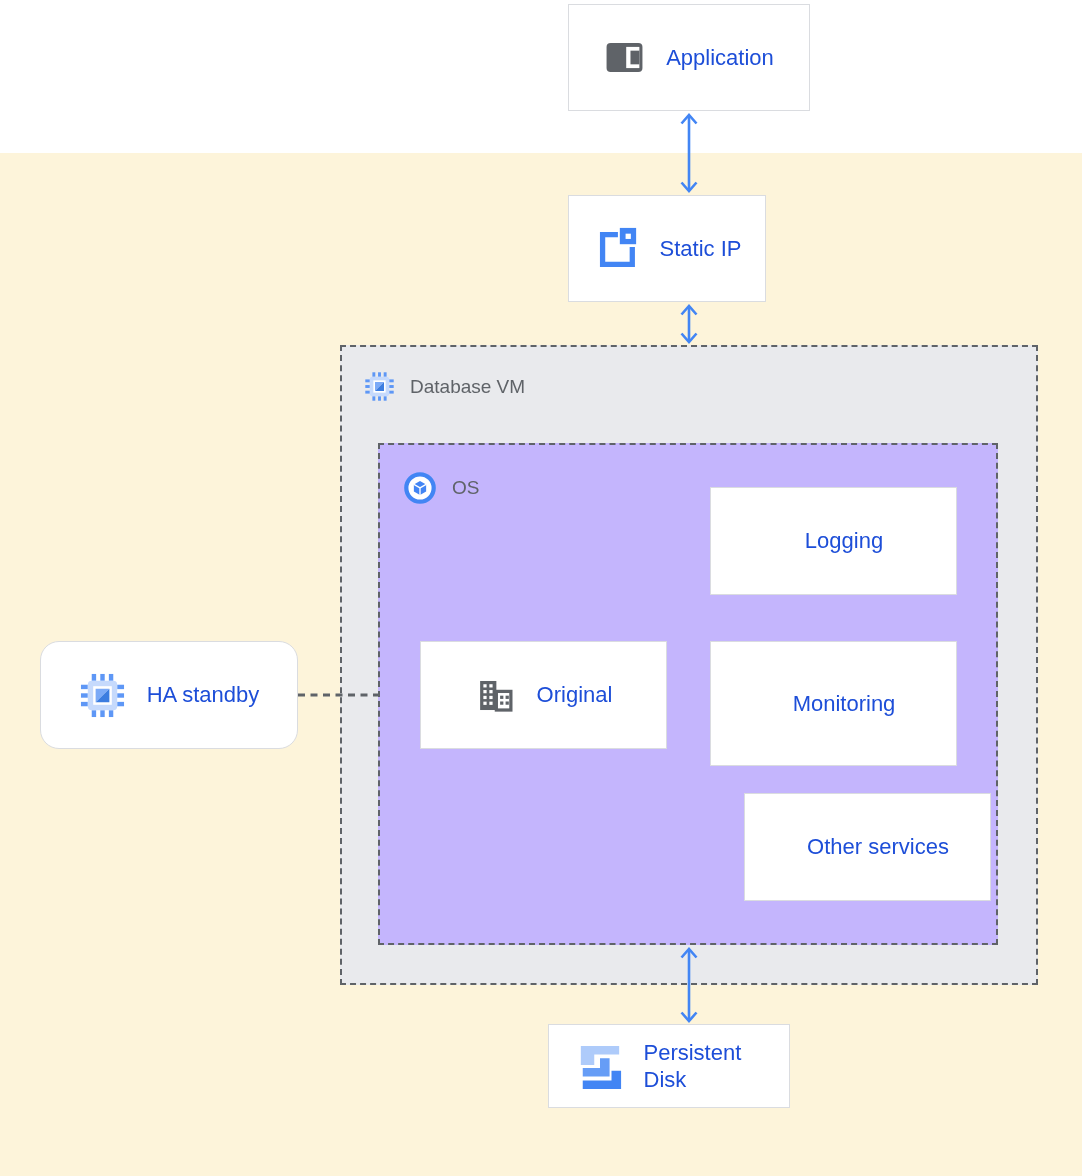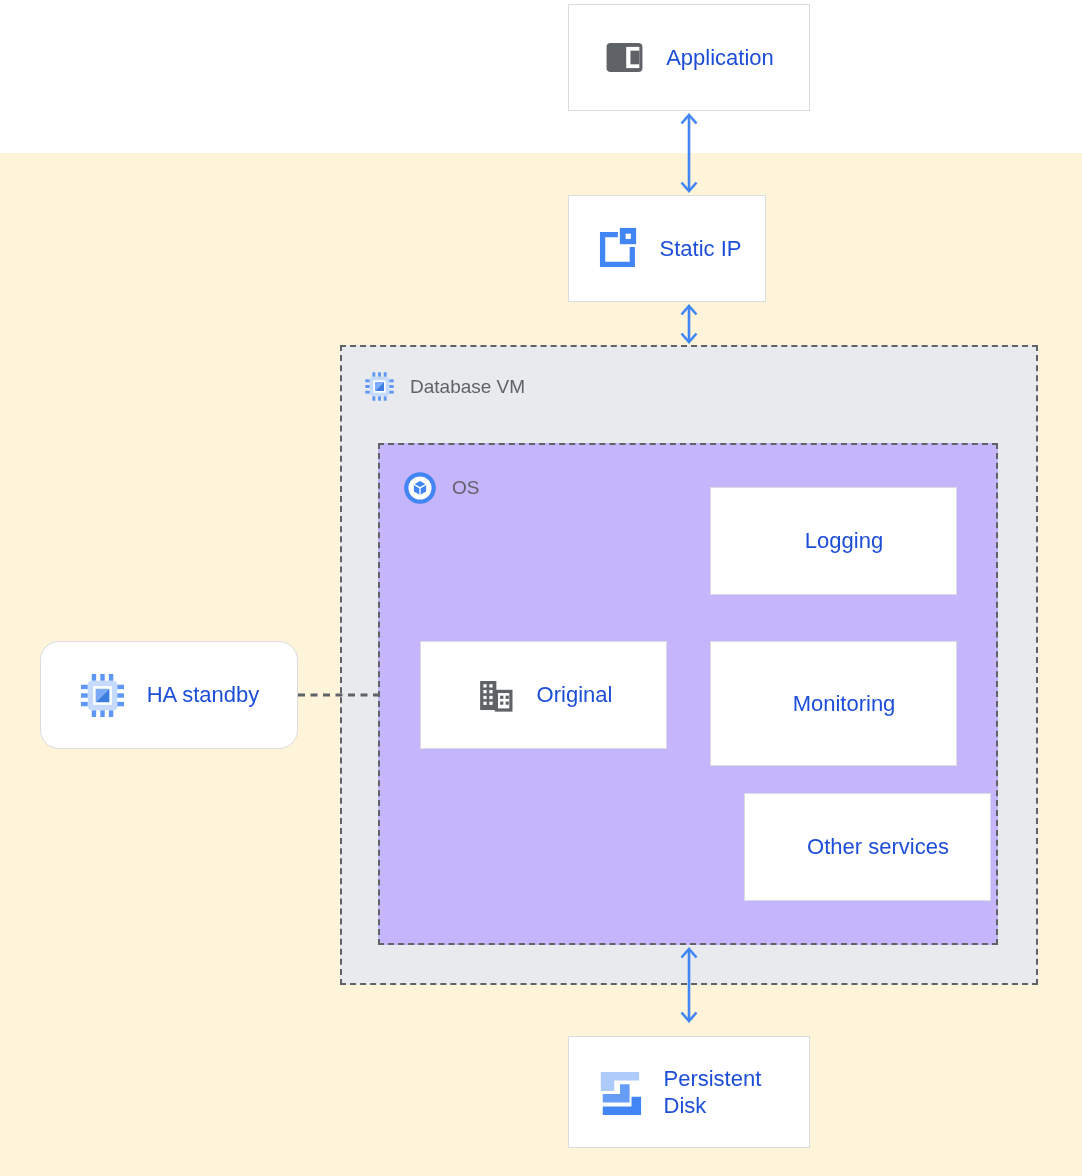--- a/index.html
+++ b/index.html
@@ -204,21 +204,21 @@
   </div>
 
   <div class="arrow" style="left:677px; top:946px;">
     <svg width="24" height="78" viewBox="0 0 24 78" fill="none" stroke="#4285f4" stroke-width="2.6">
       <line x1="12" y1="4" x2="12" y2="74"></line>
       <polyline points="4.5,11.5 12,3 19.5,11.5"></polyline>
       <polyline points="4.5,66.5 12,75 19.5,66.5"></polyline>
     </svg>
   </div>
 
-  <div class="node" style="left:568px; top:1024px; width:242px; height:112px;margin-top:12px;">
+  <div class="node" style="left:548px; top:1024px; width:242px; height:84px;">
     <span>
       <svg width="46" height="46" viewBox="0 0 48 48">
         <path d="M4 3 h40 v9 h-26 v11 h-14 z" fill="#aecbfa"></path>
         <path d="M24 16 h10 v19 h-28 v-9 h18 z" fill="#669df6"></path>
         <path d="M36 29 h10 v19 h-40 v-9 h30 z" fill="#4285f4"></path>
       </svg>
     </span>
     <span class="pd-text">Persistent Disk</span>
   </div>
 

